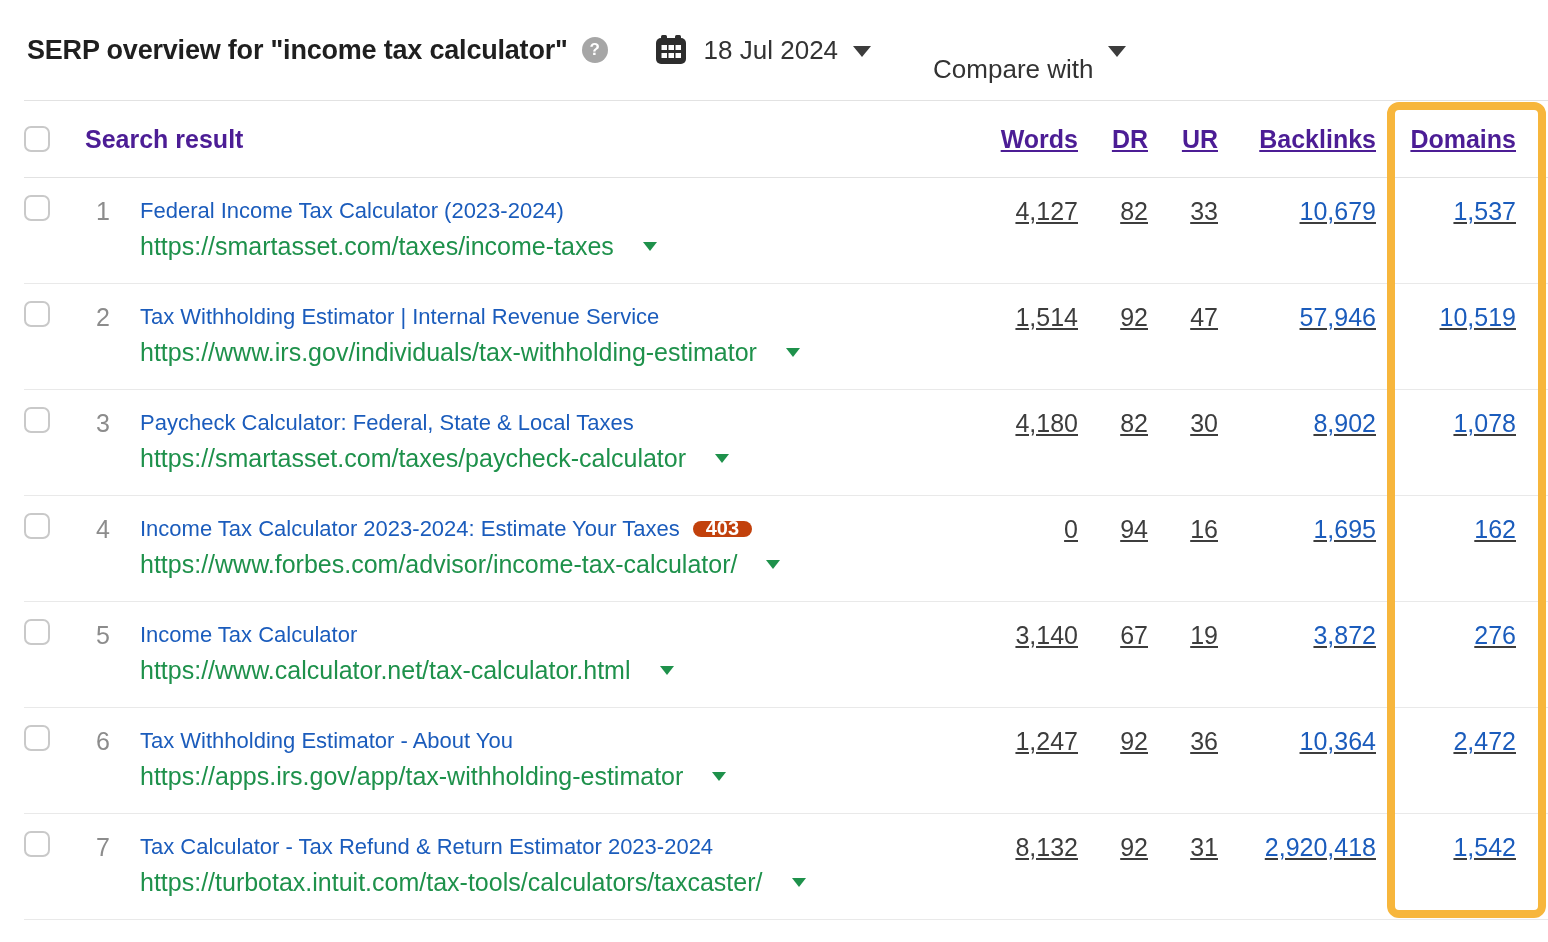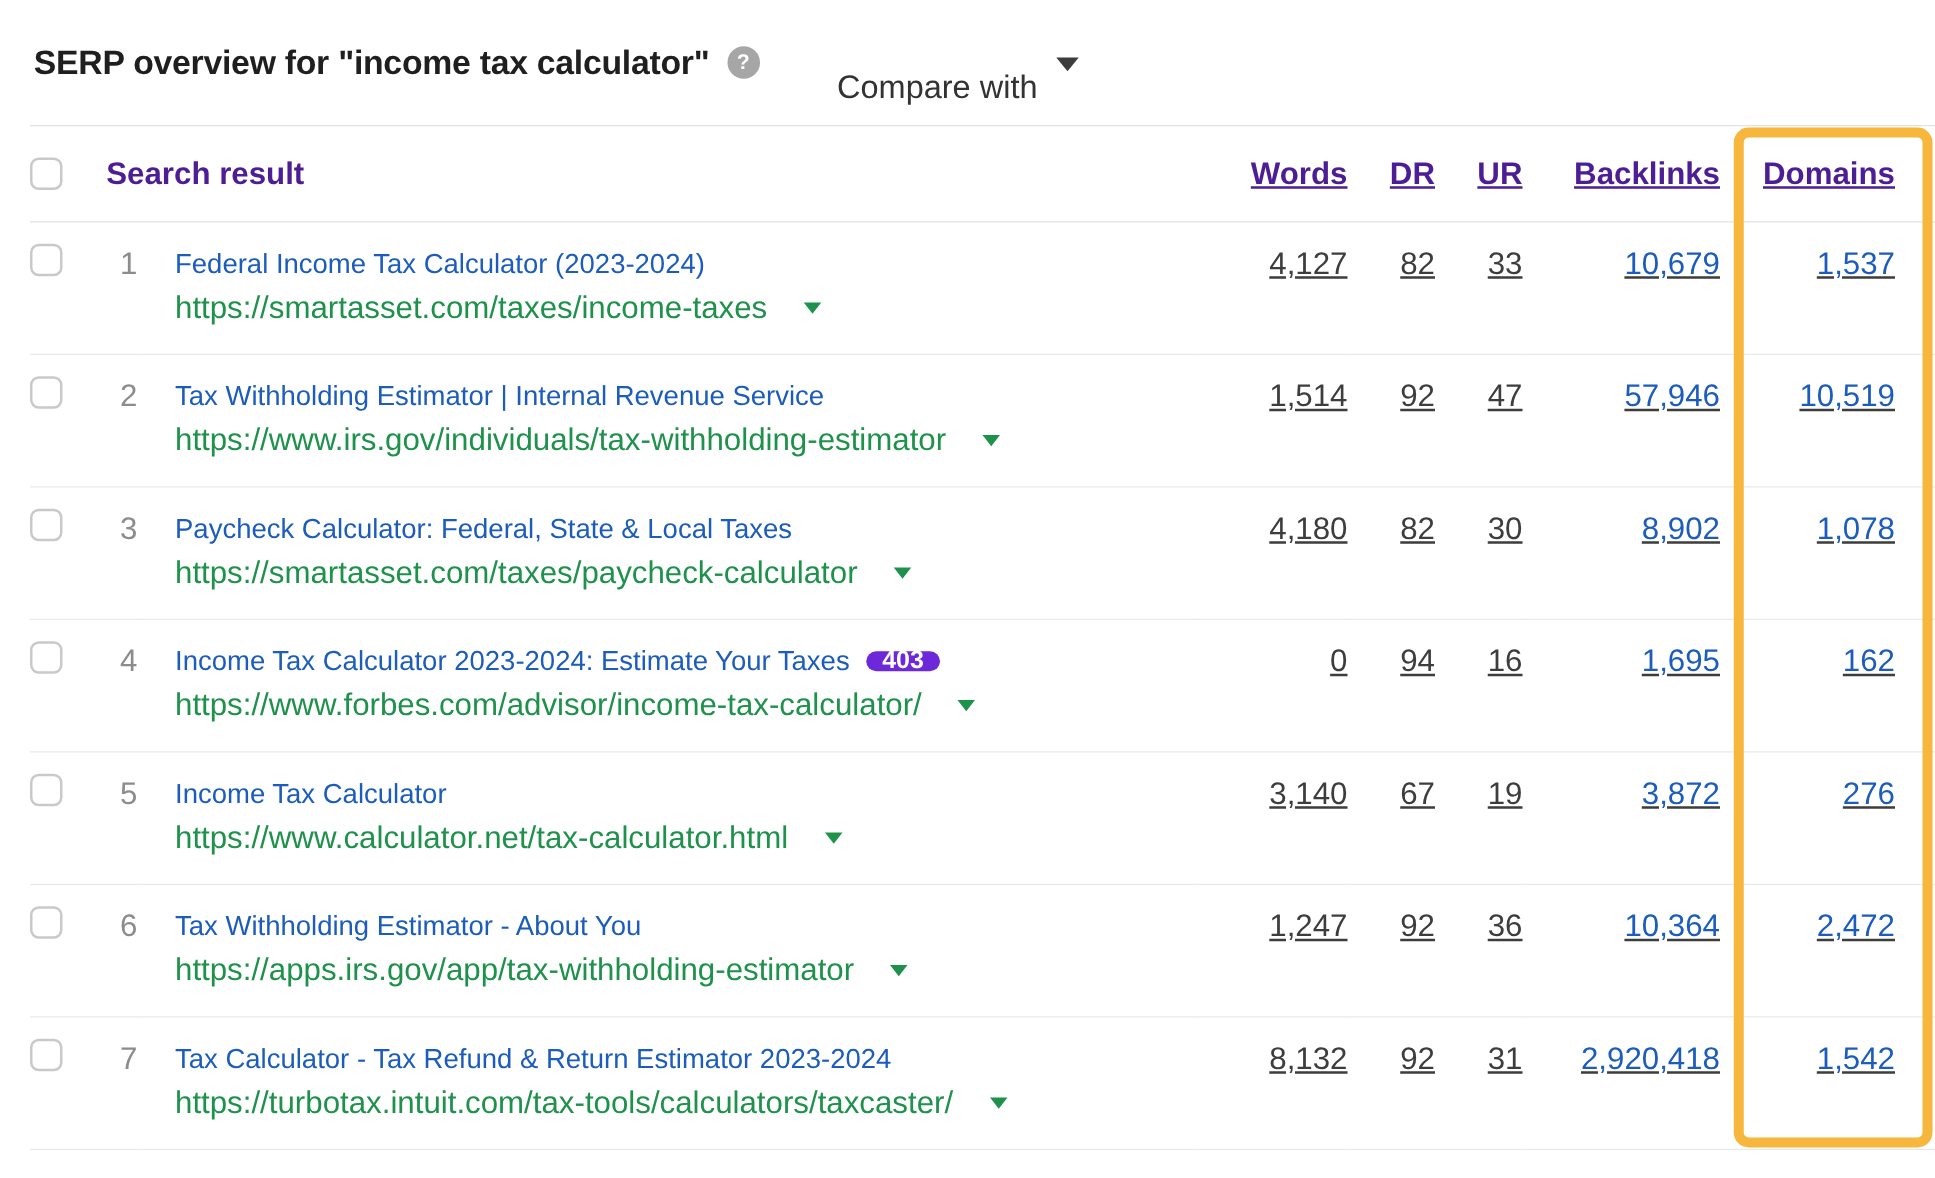--- a/index.html
+++ b/index.html
@@ -42,39 +42,56 @@
   tbody td { height:106px; vertical-align:top; }
   td.check-c, th.check-c { vertical-align:top; padding-top:17px; }
   thead th.check-c { vertical-align:middle; padding-top:0; }
   .checkbox { width:26px; height:26px; border:2px solid #c9c9c9; border-radius:7px;
               background:#fff; cursor:pointer; }
   td.idx-c { text-align:right; padding-top:16px; font-size:25px; color:#8c8c8c; line-height:34px; }
   td.result-c { padding-left:30px; padding-top:15px; }
   .title-line { display:flex; align-items:center; line-height:35px; }
   a.title-link { font-size:22px; color:#1b5cbc; text-decoration:none; white-space:nowrap; }
   .badge { display:inline-flex; align-items:center; height:16px; padding:0 13px;
-           margin-left:13px; background:#6d28d9; border-radius:16px; color:#fff;
+           margin-left:13px; background:#c2410c; border-radius:16px; color:#fff;
            font-size:20px; font-weight:700; }
   .badge:empty { display:none; }
   .url-line { display:flex; align-items:center; line-height:35px; margin-top:1px;gap:18px; }
   a.url-link { font-size:25px; color:#1e914b; text-decoration:none; white-space:nowrap; }
   td.num { padding-top:16px; font-size:25px; line-height:34px; color:#3d3d3d; }
   td.num a { color:#1b5cbc; text-decoration:none; }
 
   
   .highlight-box { position:absolute; left:1387px; top:102px; width:159px; height:816px;
                    border:8px solid #f7b63c; border-radius:12px; pointer-events:none; z-index:5; }
 </style>
 </head>
 <body>
 
 <div class="topbar">
   <div class="page-title">SERP overview for "income tax calculator"</div>
   <div class="help-circle">?</div>
 
+  <button class="date-picker">
+    <span style="display:inline-flex;">
+      <svg width="34" height="34" viewBox="0 0 34 34">
+        <rect x="7" y="2" width="6" height="9" rx="1.5" fill="#2d2d2d"></rect>
+        <rect x="21" y="2" width="6" height="9" rx="1.5" fill="#2d2d2d"></rect>
+        <rect x="2" y="5" width="30" height="26" rx="5" fill="#2d2d2d"></rect>
+        <rect x="7.5" y="12" width="5.5" height="5" fill="#ffffff"></rect>
+        <rect x="14.5" y="12" width="5.5" height="5" fill="#ffffff"></rect>
+        <rect x="21.5" y="12" width="5.5" height="5" fill="#ffffff"></rect>
+        <rect x="7.5" y="20" width="5.5" height="5" fill="#ffffff"></rect>
+        <rect x="14.5" y="20" width="5.5" height="5" fill="#ffffff"></rect>
+        <rect x="21.5" y="20" width="5.5" height="5" fill="#ffffff"></rect>
+      </svg>
+    </span>
+    <span class="date-label">18 Jul 2024</span>
+    <span class="caret-dark"></span>
+  </button>
 
   <button class="compare-btn">
     <span class="compare-label">Compare with</span>
     <span class="caret-dark"></span>
   </button>
 </div>
 
 <table class="serp">
   <colgroup>
     <col class="c-check">

